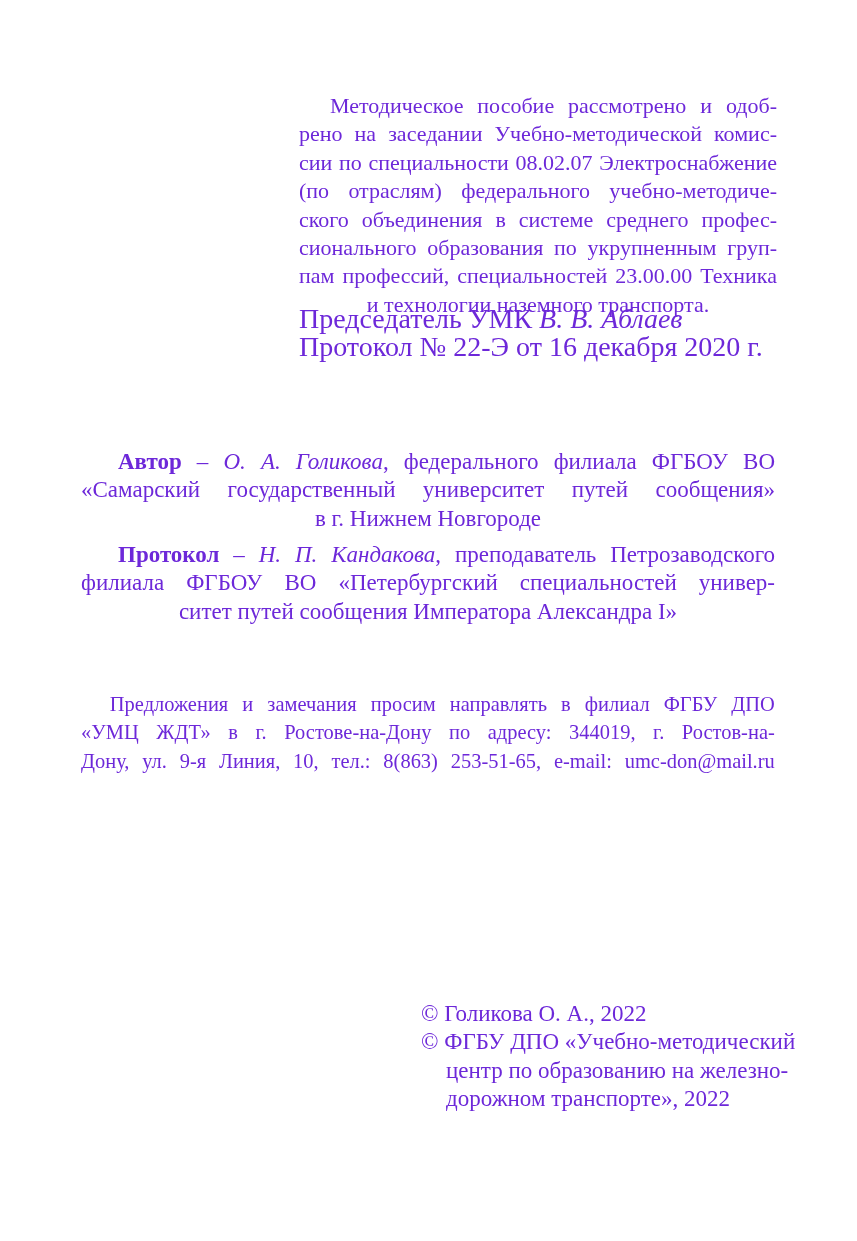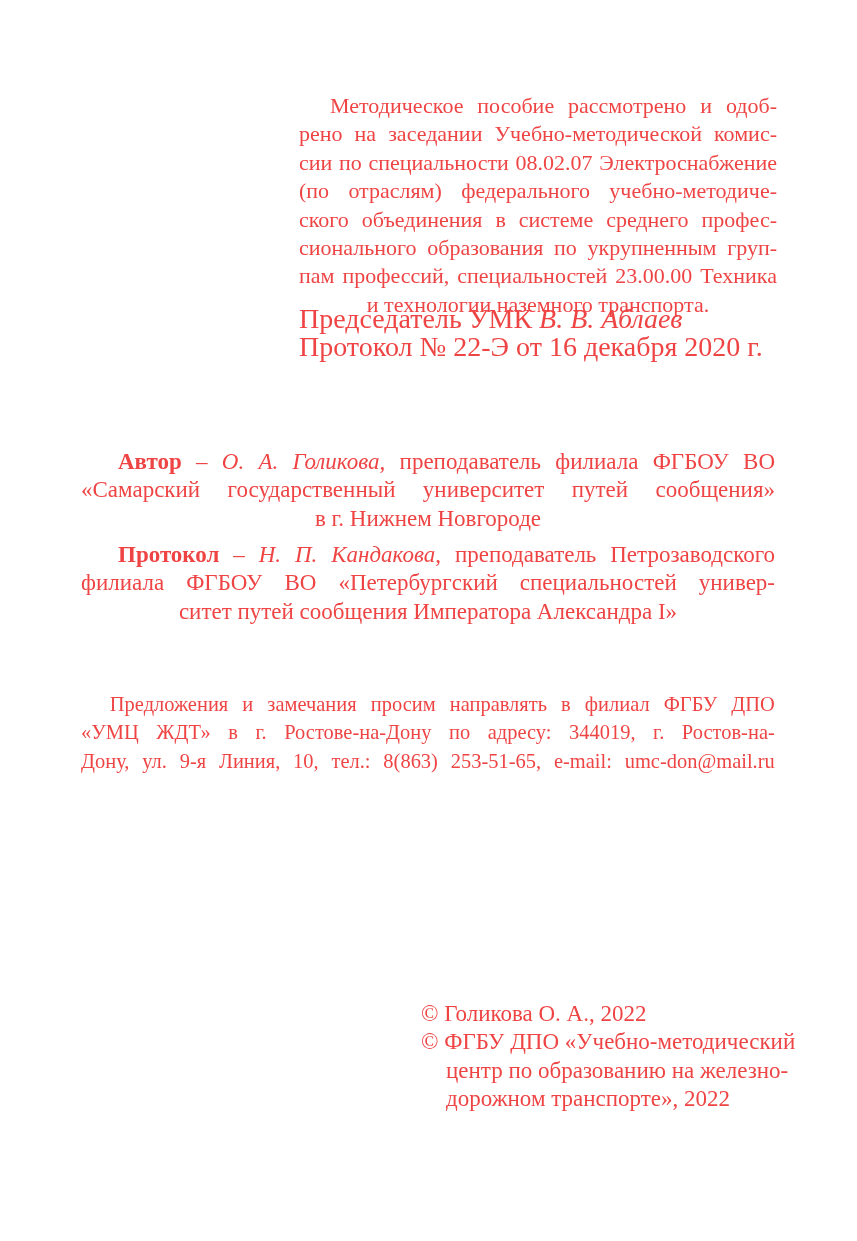--- a/index.html
+++ b/index.html
@@ -6,21 +6,21 @@
     margin: 0;
     padding: 0;
     background: #ffffff;
   }
   .page {
     position: relative;
     width: 857px;
     height: 1241px;
     background: #ffffff;
     font-family: "Liberation Serif", "DejaVu Serif", serif;
-    color: #ef4444;
+    color: #6d28d9;
     overflow: hidden;
   }
   section { position: absolute; }
 
   
   .review {
     left: 299px;
     top: 92px;
     width: 478px;
     font-size: 22px;
@@ -95,21 +95,21 @@
 
   <section class="approval">
     <div>
       <span>Председатель УМК</span>
       <i>В. В. Аблаев</i>
     </div>
     <div>Протокол № 22-Э от 16 декабря 2020 г.</div>
   </section>
 
   <section class="body-par author">
-    <div class="jline ind2"><b>Автор</b><span> – </span><i>О. А. Голикова</i><span>, преподаватель филиала ФГБОУ ВО</span></div>
+    <div class="jline ind2"><b>Автор</b><span> – </span><i>О. А. Голикова</i><span>, федерального филиала ФГБОУ ВО</span></div>
     <div class="jline">«Самарский государственный университет путей сообщения»</div>
     <div class="pline">в г. Нижнем Новгороде</div>
   </section>
 
   <section class="body-par expert">
     <div class="jline ind2"><b>Протокол</b><span> – </span><i>Н. П. Кандакова</i><span>, преподаватель Петрозаводского</span></div>
     <div class="jline">филиала ФГБОУ ВО «Петербургский специальностей универ-</div>
     <div class="pline">ситет путей сообщения Императора Александра I»</div>
   </section>
 

